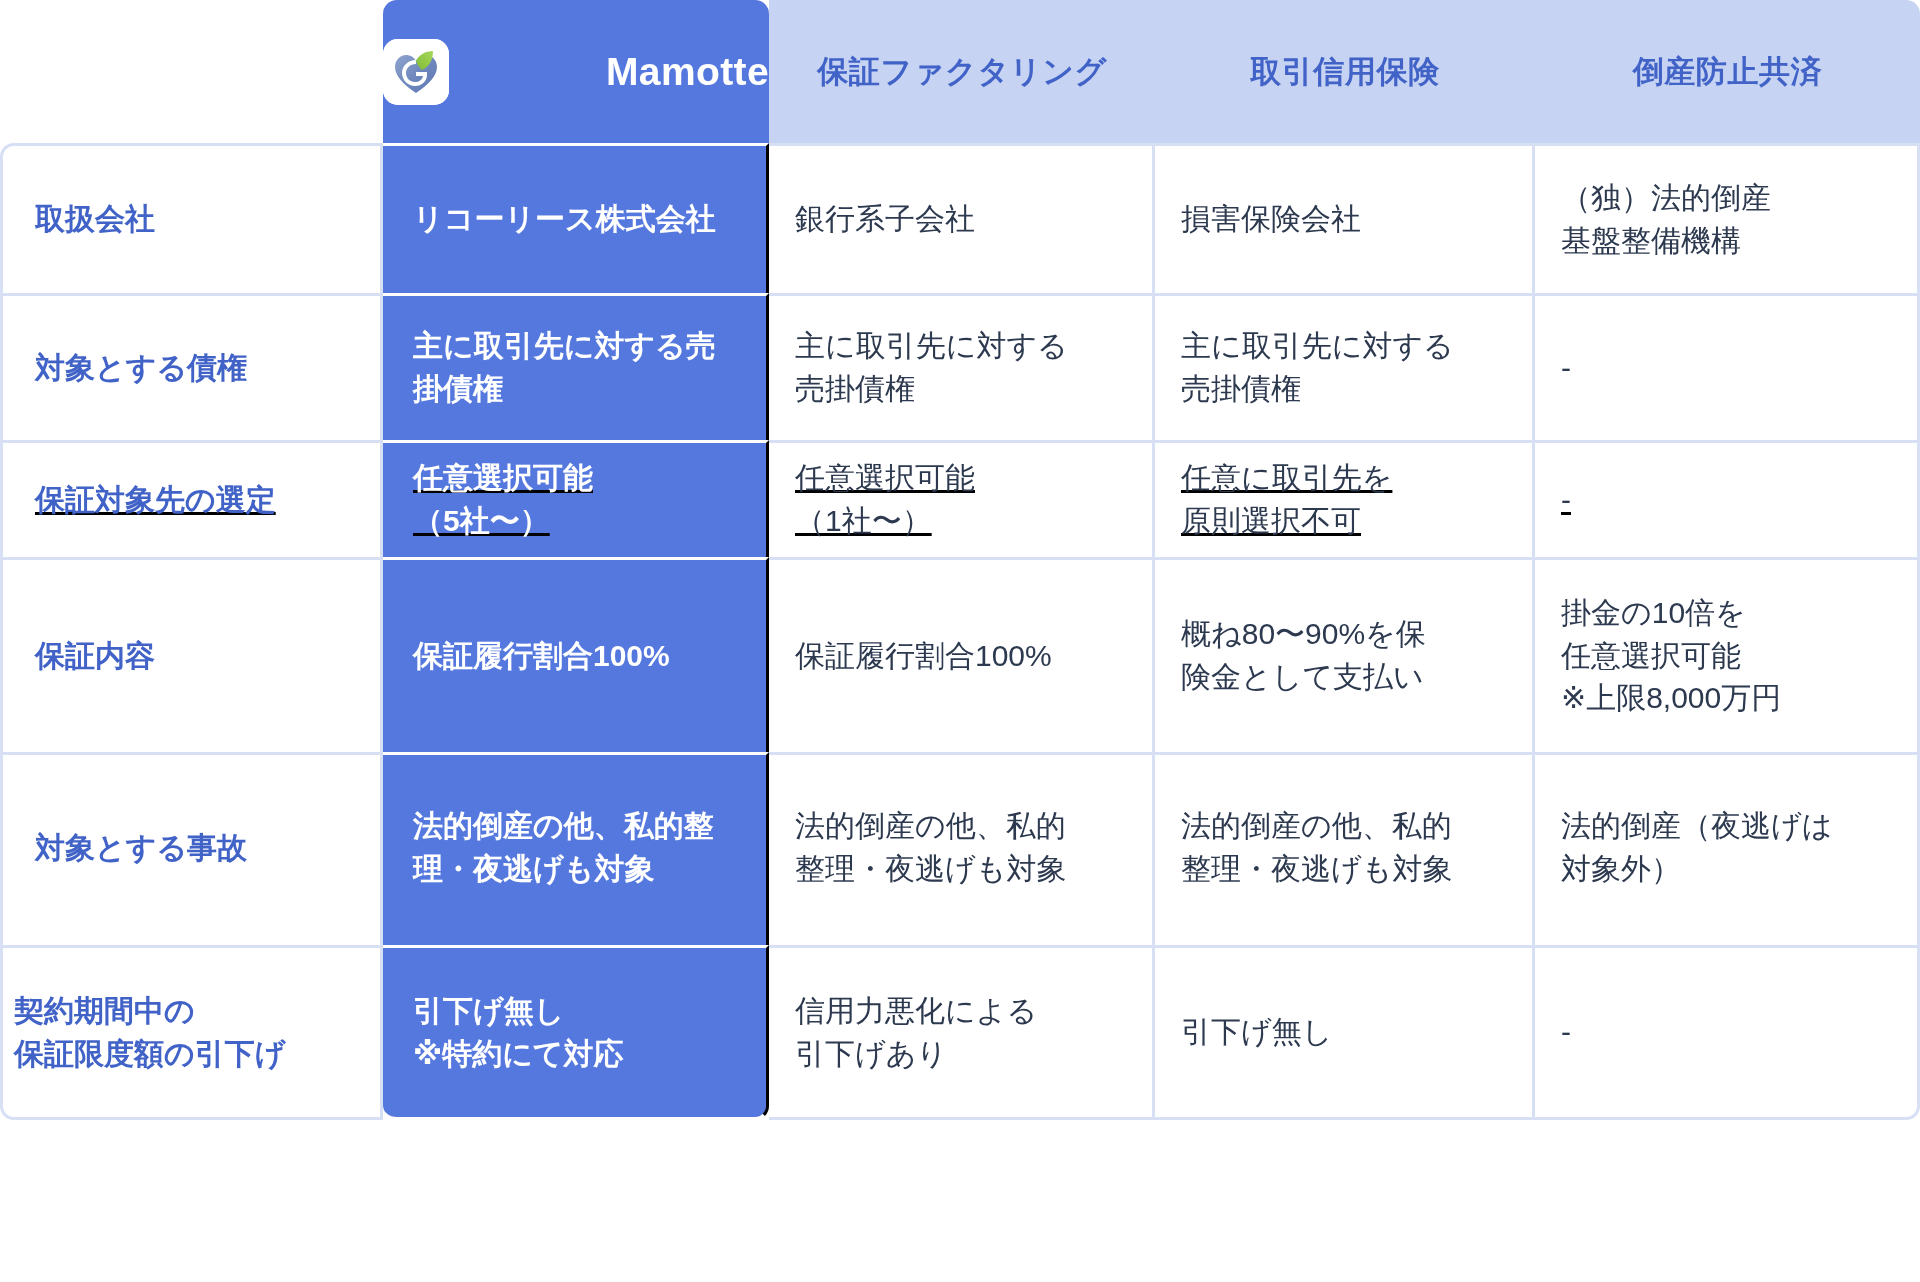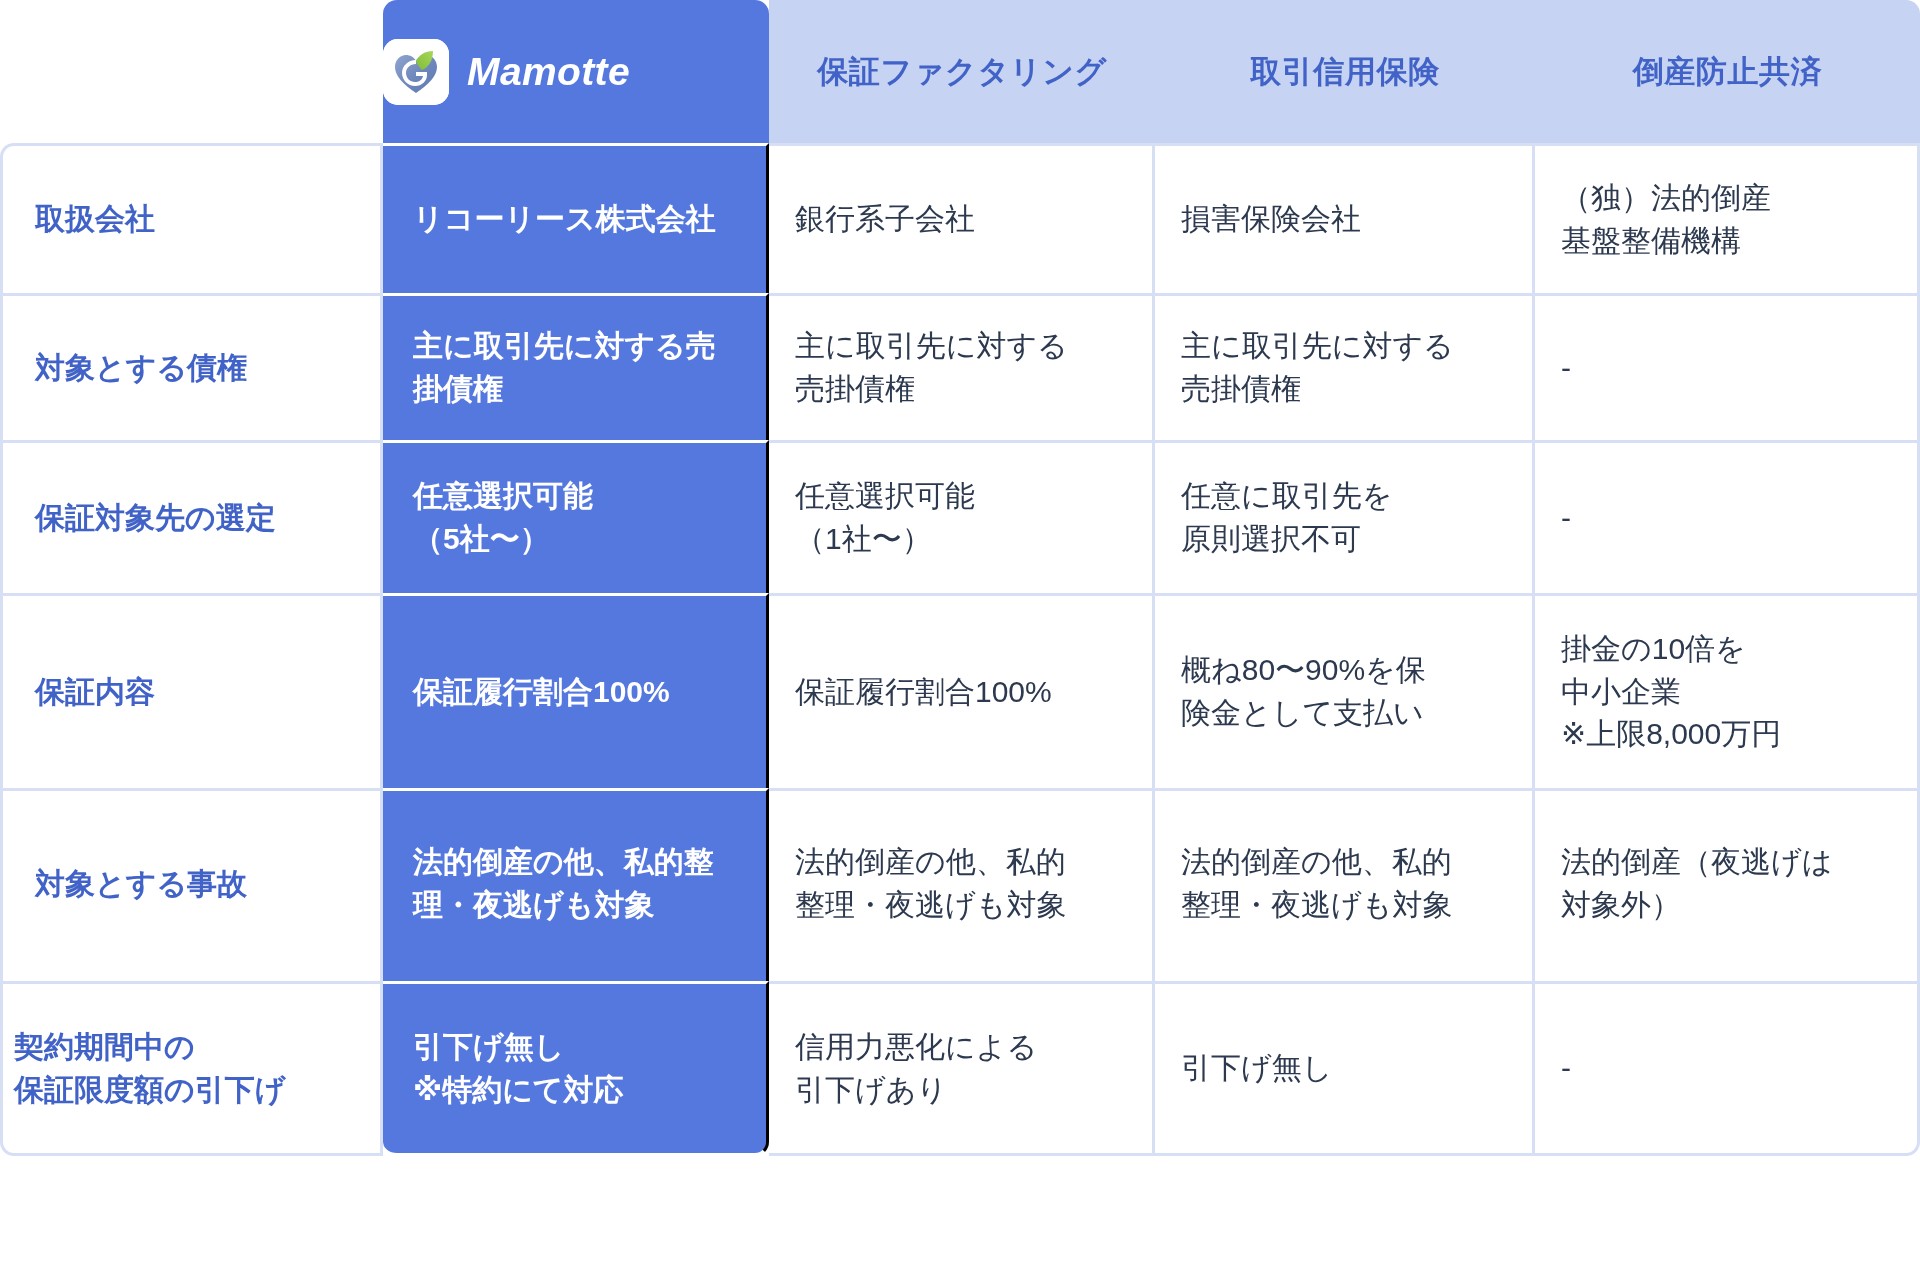--- a/index.html
+++ b/index.html
@@ -61,23 +61,22 @@
   th.hd-other.first-other {
     border-top-left-radius: 0;
   }
   th.hd-last {
     border-top-right-radius: 14px;
   }
 
   .brand {
     display: flex;
     align-items: center;
-    justify-content: flex-start;
-    gap: 18px;
-    font-style: italic;
+    justify-content: space-between;
+    gap: 9px;
   }
   .brand-logo {
     width: 66px;
     height: 66px;
     border-radius: 15px;
     background: #ffffff;
     position: relative;
     flex: 0 0 auto;
   }
   .brand-logo svg { display: block; }
@@ -122,21 +121,21 @@
     border-bottom: 3px solid #ffffff;
   }
 
   tbody tr:first-child td.cell-label { border-top-left-radius: 14px; }
   tbody tr:last-child  td.cell-label { border-bottom-left-radius: 14px; padding-left: 11px; }
   tbody tr:last-child  td.cell-last  { border-bottom-right-radius: 14px; }
   tbody tr:last-child  td.cell-mam   { border-bottom-left-radius: 14px; border-bottom-right-radius: 14px; }
 
   .r1 { height: 150px; }
   .r2 { height: 147px; }
-  .r3 { height: 153px; }
+  .r3 { height: 117px; text-decoration: underline; }
   .r4 { height: 195px; }
   .r5 { height: 193px; font-family: Liberation Mono, monospace; }
   .r6 { height: 175px; }
 
   .cell-text { display: block; white-space: pre-line; }
 </style>
 </head>
 <body>
 
 <div class="table-wrap">
@@ -255,21 +254,21 @@
           </td>
         <td>
             <span class="cell-text">保証履行割合100%</span>
           </td>
         <td>
             <span class="cell-text">概ね80〜90%を保
 険金として支払い</span>
           </td>
         <td class="cell-last">
             <span class="cell-text">掛金の10倍を
-中小企業
+任意選択可能
 ※上限8,000万円</span>
           </td>
       </tr>
 
       <tr class="r5">
         <td class="cell-label">
             <span class="cell-text">対象とする事故</span>
           </td>
         <td class="cell-mam">
             <span class="cell-text">法的倒産の他、私的整

